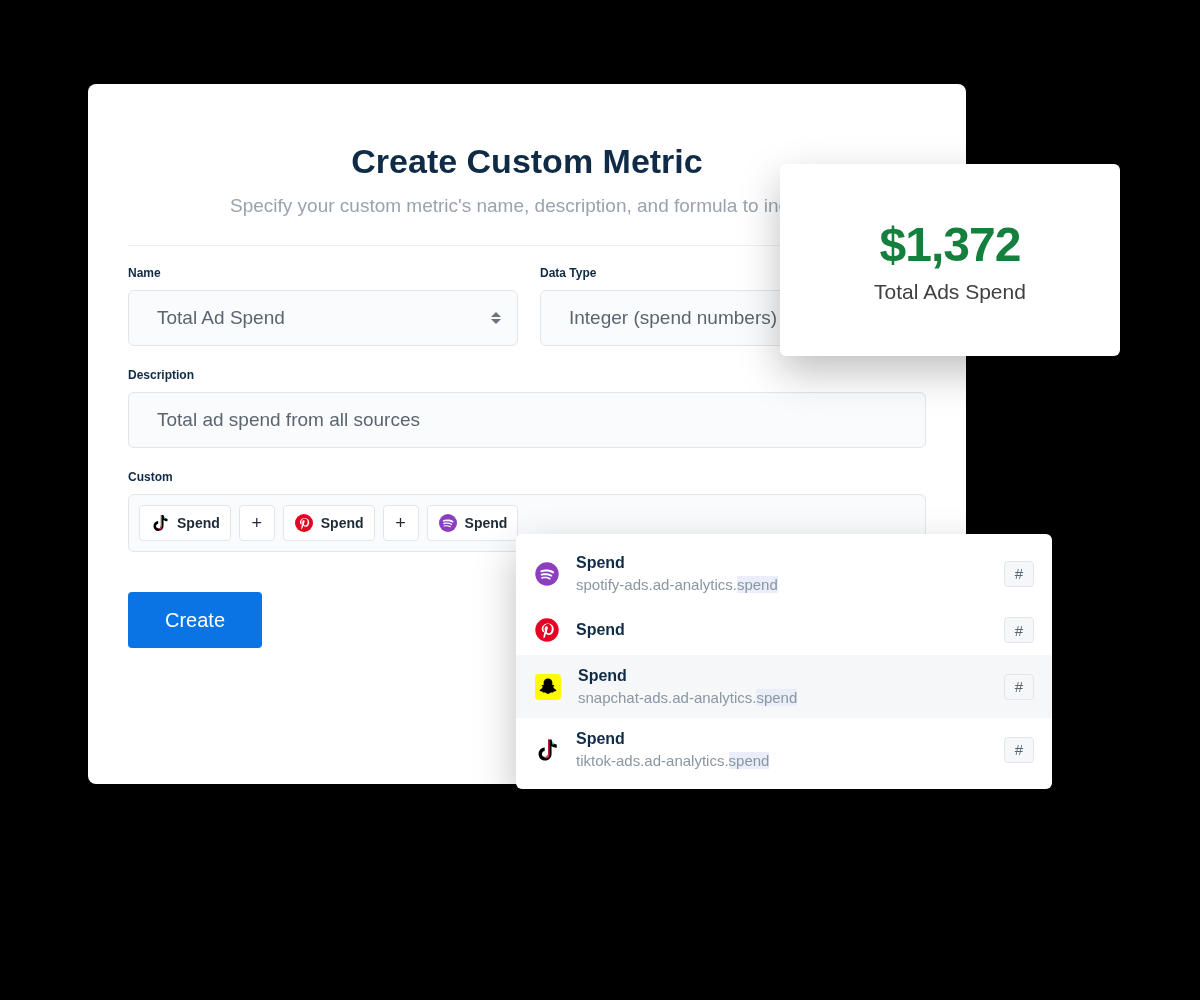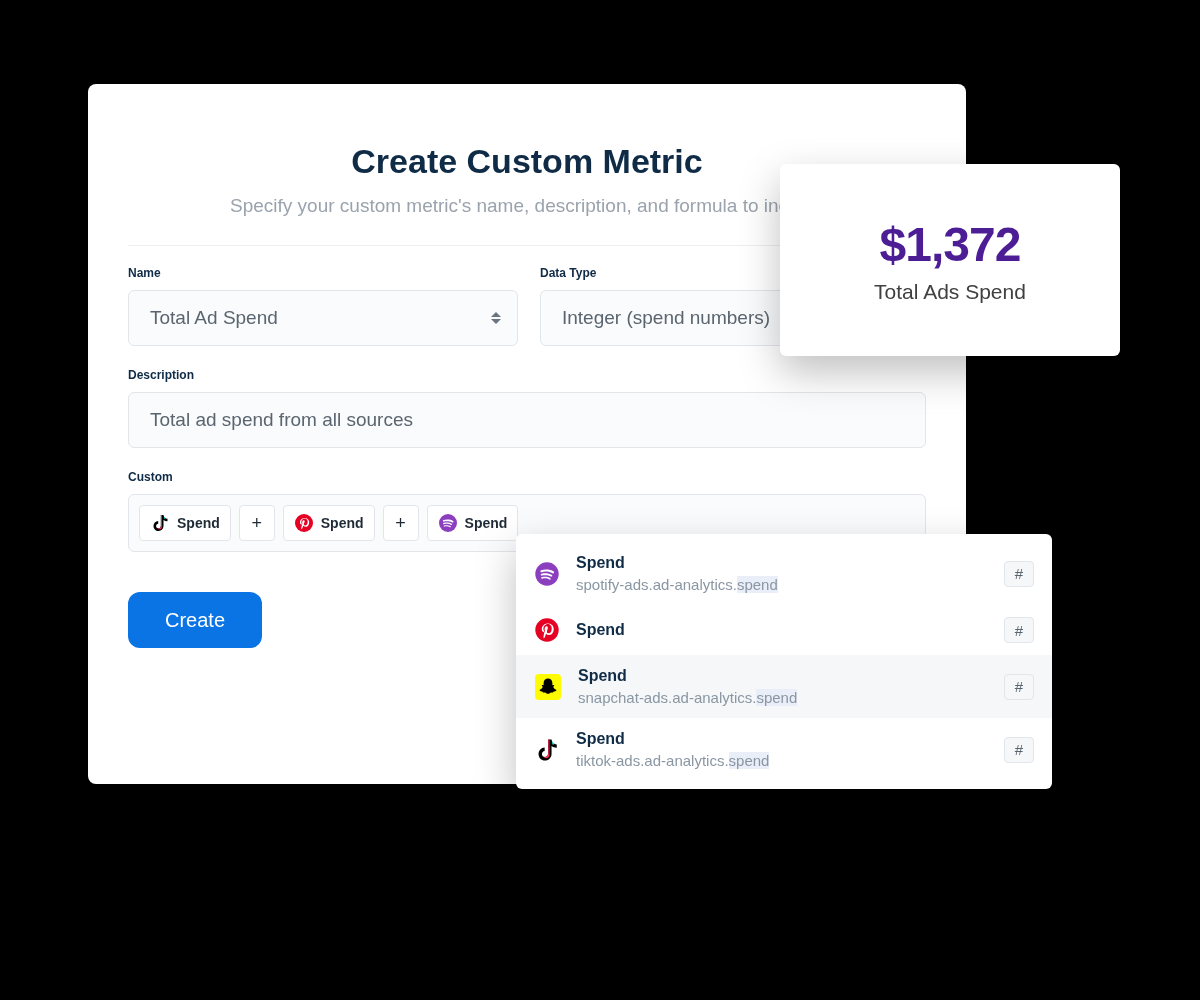--- a/index.html
+++ b/index.html
@@ -58,21 +58,21 @@
     color: #0f2b46;
     margin-bottom: 10px;
   }
   .input-box {
     height: 56px;
     border: 1px solid #e2e6ea;
     border-radius: 6px;
     background: #fafbfc;
     display: flex;
     align-items: center;
-    padding: 0 21px;
+    padding: 0 28px;
     font-size: 19px;
     color: #5a6570;
     position: relative;
   }
   .input-box.select { padding-right: 44px; }
   .chevrons {
     position: absolute;
     right: 16px;
     top: 50%;
     transform: translateY(-50%);
@@ -118,21 +118,21 @@
     justify-content: center;
     font-size: 18px;
     color: #1e2a36;
     font-weight: 500;
   }
   .create-btn {
     margin-top: 40px;
     height: 56px;
     width: 134px;
     border: none;
-    border-radius: 12px;
+    border-radius: 4px;
     background: #0b74e5;
     color: #fff;
     font-size: 20px;
     font-weight: 500;
     cursor: pointer;
   }
 
   
   .stat-card {
     position: absolute;
@@ -145,21 +145,21 @@
     box-shadow: 0 16px 40px rgba(0,0,0,0.25);
     display: flex;
     flex-direction: column;
     align-items: center;
     justify-content: center;
     gap: 8px;
   }
   .stat-value {
     font-size: 48px;
     font-weight: 800;
-    color: #4c1d95;
+    color: #15803d;
     letter-spacing: -1px;
   }
   .stat-label {
     font-size: 21px;
     color: #404040;
   }
 
   
   .dropdown {
     position: absolute;

